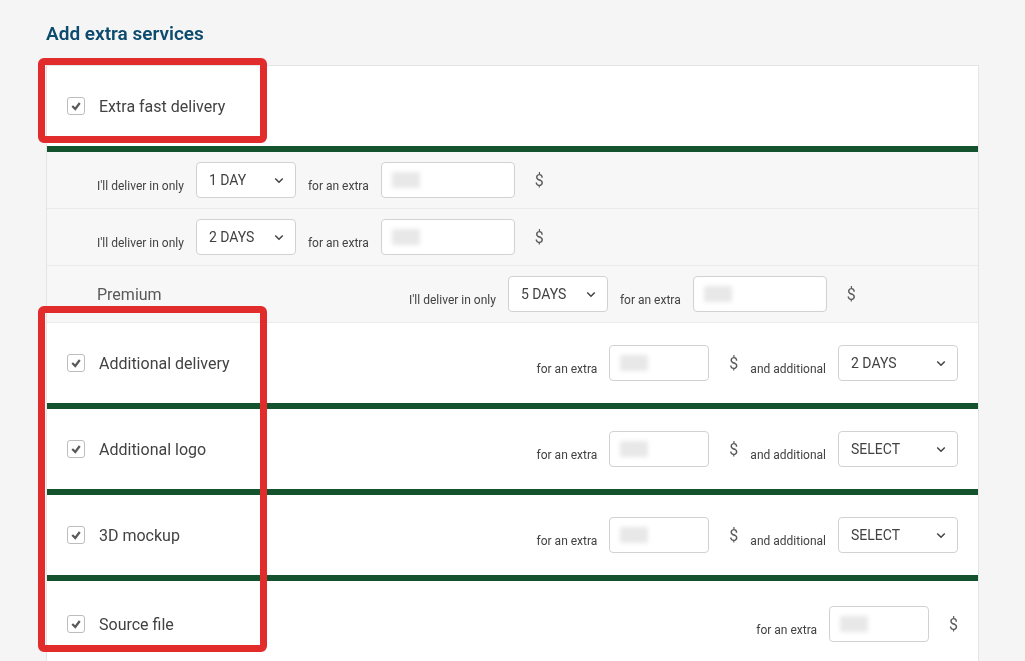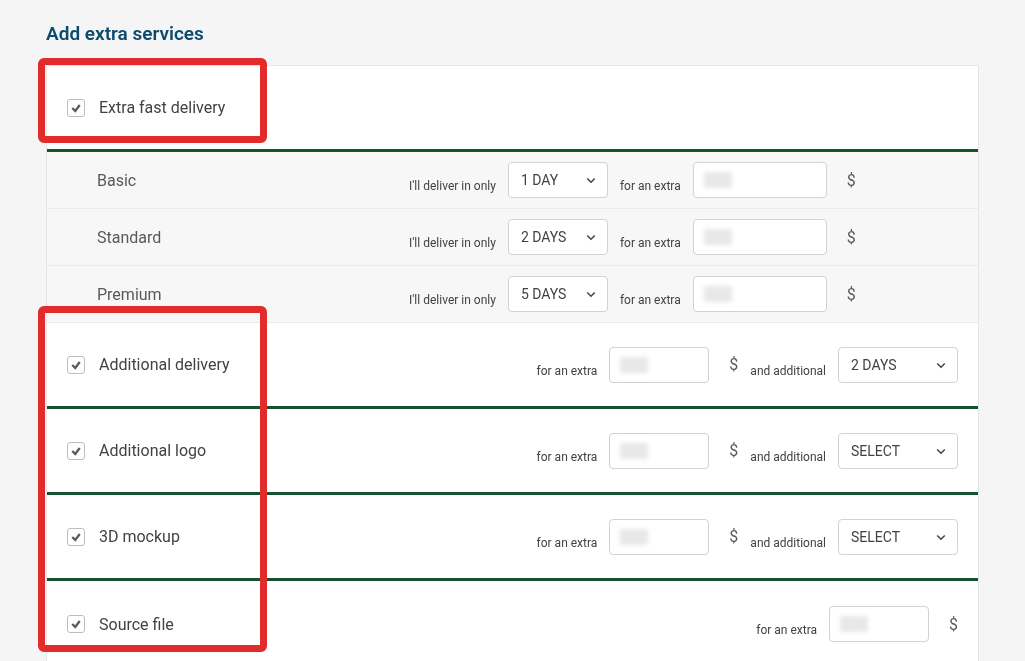--- a/index.html
+++ b/index.html
@@ -24,21 +24,21 @@
     .card {
       background: #fff;
       margin: 20px 46px 0 46px;
       border: 1px solid #e5e5e5;
     }
     .row {
       display: flex;
       align-items: center;
       min-height: 86px;
       padding: 0 20px;
-      border-bottom: 3px solid #14532d;
+      border-bottom: 6px solid #14532d;
     }
     .row:last-child {
       border-bottom: none;
     }
     .sub-row {
       display: flex;
       align-items: center;
       padding: 10px 20px 10px 50px;
       gap: 12px;
       background: #f7f7f7;
@@ -163,37 +163,35 @@
   <div class="row">
     <div class="checkbox">
       <svg viewBox="0 0 16 16">
           <polyline points="3,8 7,12 13,4"></polyline>
         </svg>
     </div>
     <div class="row-label">Extra fast delivery</div>
   </div>
 
   <div class="sub-row">
-    <div class="tier-label">Basic</div>
     <div class="mid-text">I'll deliver in only</div>
     <div class="select">
       <span>1 DAY</span>
       <svg viewBox="0 0 16 16">
           <polyline points="3,6 8,11 13,6"></polyline>
         </svg>
     </div>
     <div class="mid-text">for an extra</div>
     <div class="price-input">
         <span class="blur"></span>
       </div>
     <div class="dollar">$</div>
   </div>
 
   <div class="sub-row">
-    <div class="tier-label">Standard</div>
     <div class="mid-text">I'll deliver in only</div>
     <div class="select">
       <span>2 DAYS</span>
       <svg viewBox="0 0 16 16">
           <polyline points="3,6 8,11 13,6"></polyline>
         </svg>
     </div>
     <div class="mid-text">for an extra</div>
     <div class="price-input">
         <span class="blur"></span>

